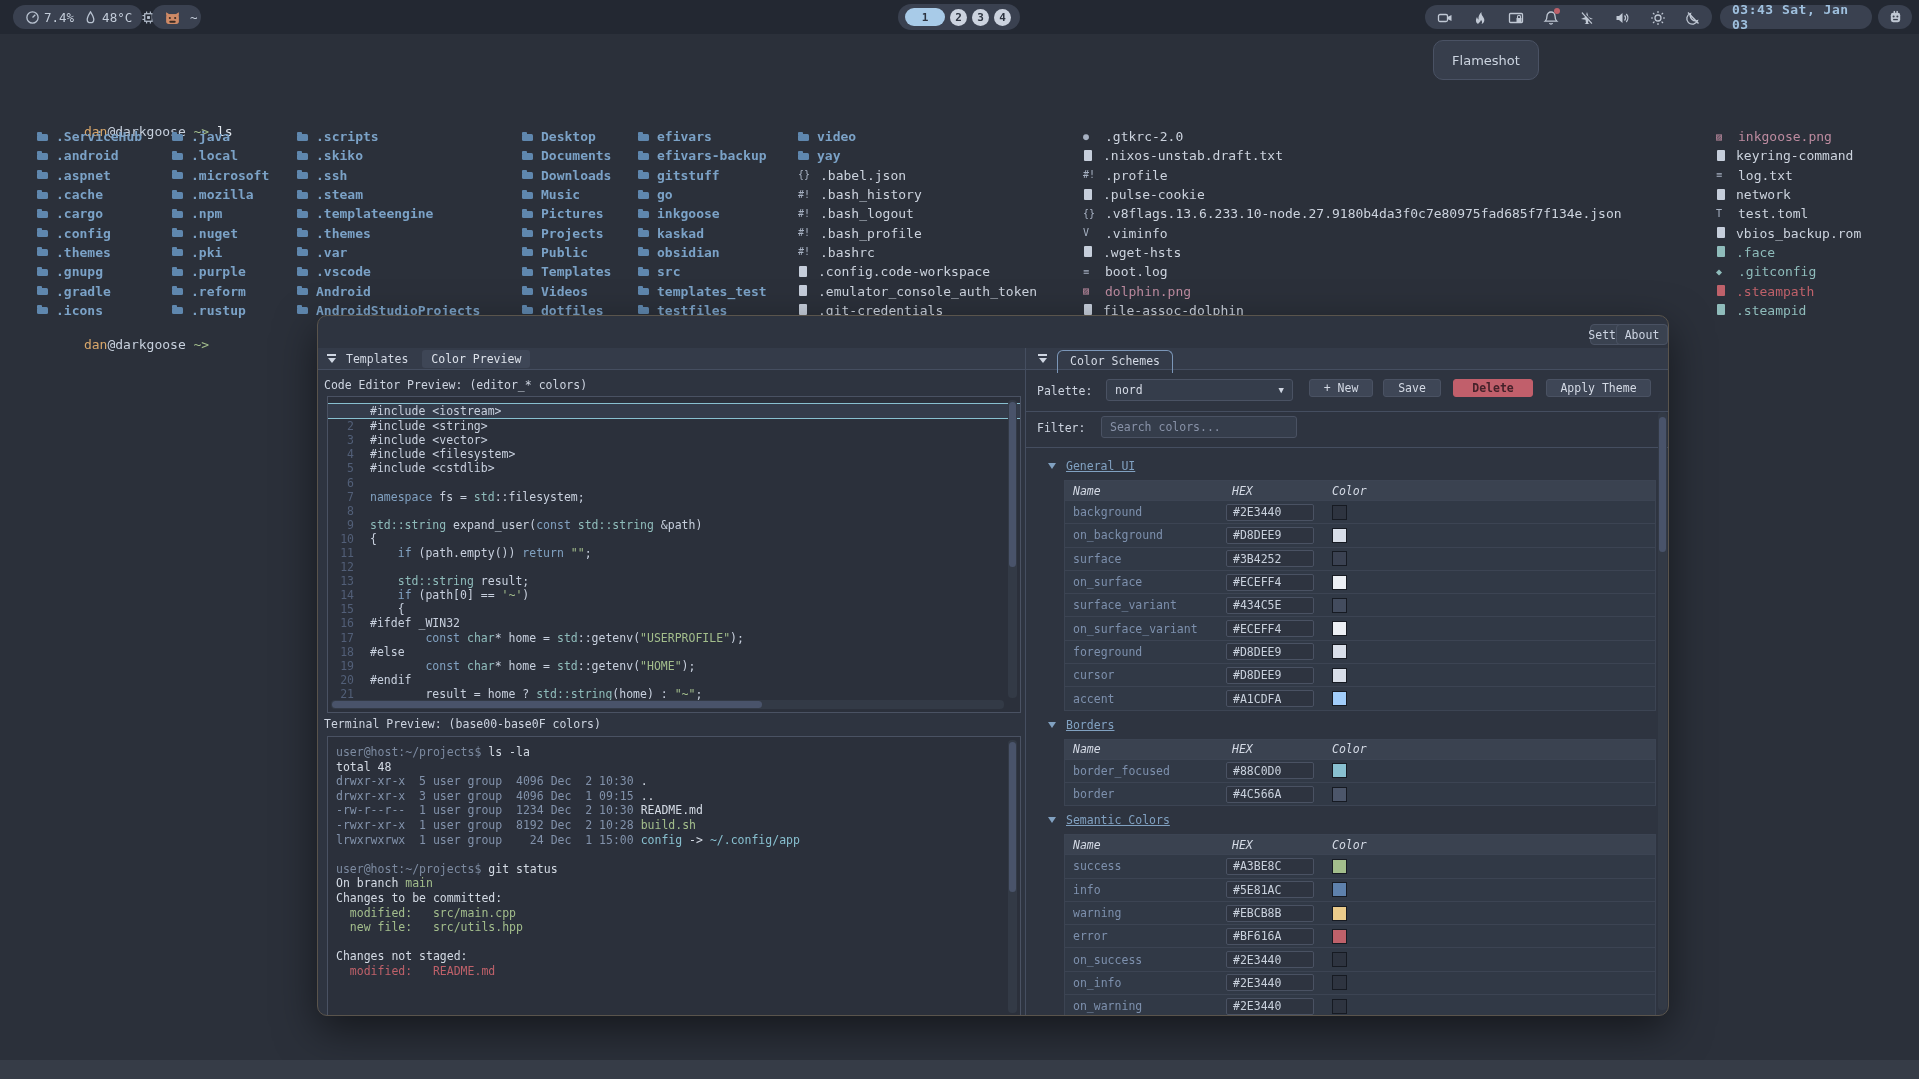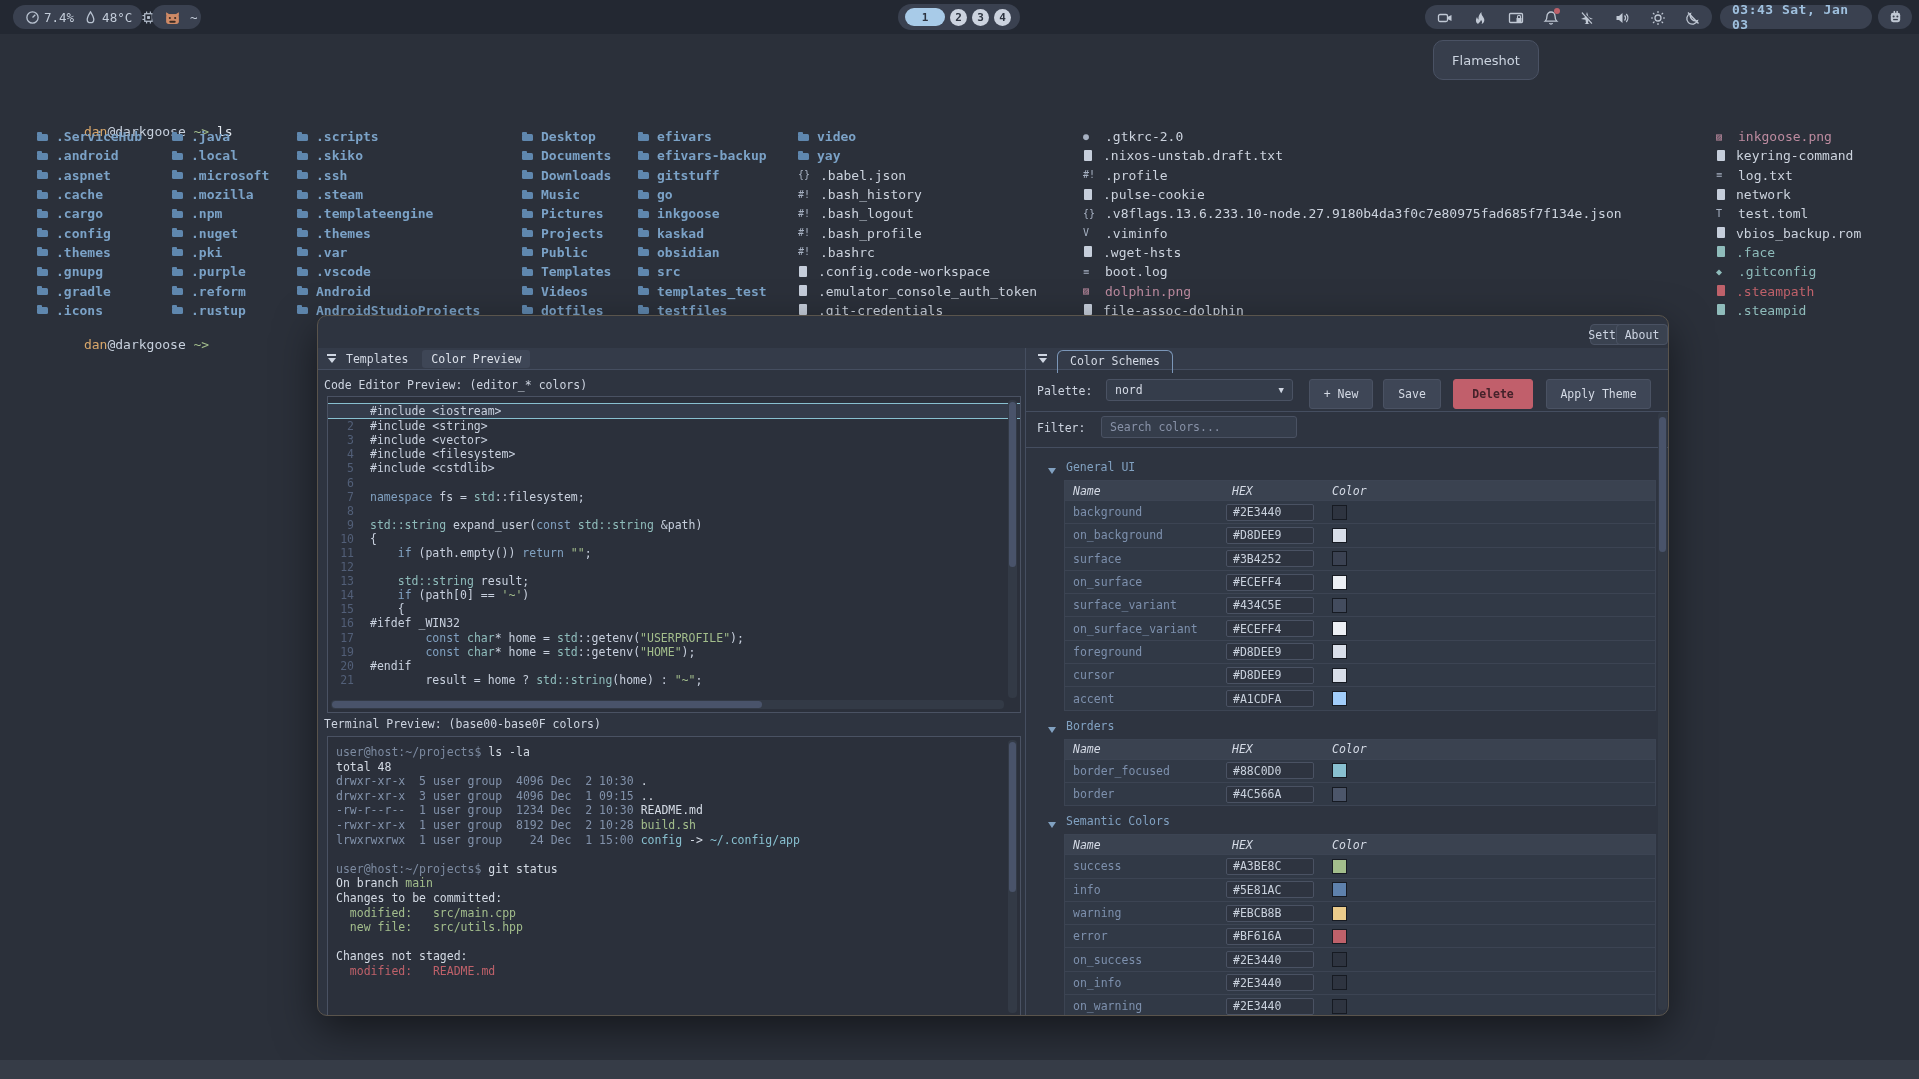--- a/index.html
+++ b/index.html
@@ -75,26 +75,26 @@
   .tw{color:#d4dbe5;} .tpr{color:#7c8aa0;} .tmut{color:#8292ab;} .tg{color:#a3be8c;} .tr{color:#bf616a;} .tc{color:#88c0d0;}
   .vscroll{position:absolute;right:3px;top:3px;width:9px;bottom:3px;background:#333a46;border-radius:4px;}
   .vthumb{position:absolute;left:1px;width:7px;background:#49536a;border-radius:4px;}
   .hscroll{position:absolute;left:3px;right:16px;bottom:3px;height:9px;background:#333a46;border-radius:4px;}
   .hthumb{position:absolute;top:1px;height:7px;background:#49536a;border-radius:4px;}
   
   .rlabel{position:absolute;color:#cdd4e0;}
   .field{position:absolute;background:#353d4b;border:1px solid #4a5263;border-radius:3px;box-sizing:border-box;
          display:flex;align-items:center;padding:0 8px;color:#d4dae5;}
   .caret{margin-left:auto;color:#cfd6e2;font-size:9px;}
-  .abtn{position:absolute;top:63px;height:30px;background:#3e4656;border:1px solid #4a5263;border-radius:3px;
+  .abtn{position:absolute;top:63px;height:18px;background:#3e4656;border:1px solid #4a5263;border-radius:3px;
         display:flex;align-items:center;justify-content:center;color:#d4dae5;box-sizing:border-box;}
   .abtn-danger{background:#c15f6b;border-color:#c15f6b;color:#45222a;font-weight:bold;}
   .hline{position:absolute;left:708px;width:644px;height:1px;background:#454e60;}
   #sections{position:absolute;left:708px;top:136px;width:630px;height:565px;overflow:hidden;}
-  .sect-head{display:flex;align-items:flex-end;color:#81a1c1;font-size:11.5px;height:16px;margin:6px 0 6px 22px;}
+  .sect-head{display:flex;align-items:center;color:#81a1c1;font-size:11.5px;height:16px;margin:6px 0 6px 22px;text-decoration:underline;}
   .tri{border-left:4.5px solid transparent;border-right:4.5px solid transparent;border-top:6px solid #81a1c1;margin-right:10px;}
   .ctable{margin-left:38px;width:592px;border:1px solid #3c4453;box-sizing:border-box;}
   .crow{display:flex;border-top:1px solid #3c4453;height:23.3px;align-items:center;box-sizing:border-box;background:#313946;}
   .crow.head{height:19px;background:#3a4250;color:#d4dae5;border-top:none;}
   .c-name{width:159px;padding-left:8px;box-sizing:border-box;color:#7d90ad;flex:none;}
   .crow.head .c-name,.crow.head .c-hex,.crow.head .c-color{color:#d4dae5;font-style:italic;}
   .c-hex{width:100px;flex:none;box-sizing:border-box;color:#c9d1dd;}
   .hexbox{width:88px;height:17px;background:#2e3440;border:1px solid #4a5263;border-radius:2px;
           display:flex;align-items:center;padding-left:6px;box-sizing:border-box;margin-left:2px;}
   .c-color{padding-left:8px;}
@@ -385,20 +385,21 @@
           <div class="code-line"><span class="num">8</span></div>
           <div class="code-line"><span class="num">9</span><span class="ct">std::string</span><span class="cd"> expand_user(</span><span class="ck">const</span><span class="cd"> </span><span class="ct">std::string</span><span class="cd"> &amp;path)</span></div>
           <div class="code-line"><span class="num">10</span><span class="cd">{</span></div>
           <div class="code-line"><span class="num">11</span><span class="cd">    </span><span class="ck">if</span><span class="cd"> (path.empty()) </span><span class="ck">return</span><span class="cd"> </span><span class="cs">""</span><span class="cd">;</span></div>
           <div class="code-line"><span class="num">12</span></div>
           <div class="code-line"><span class="num">13</span><span class="cd">    </span><span class="ct">std::string</span><span class="cd"> result;</span></div>
           <div class="code-line"><span class="num">14</span><span class="cd">    </span><span class="ck">if</span><span class="cd"> (path[0] == </span><span class="cs">'~'</span><span class="cd">)</span></div>
           <div class="code-line"><span class="num">15</span><span class="cd">    {</span></div>
           <div class="code-line"><span class="num">16</span><span class="cd">#ifdef _WIN32</span></div>
           <div class="code-line"><span class="num">17</span><span class="cd">        </span><span class="ck">const</span><span class="cd"> </span><span class="ct">char</span><span class="cd">* home = </span><span class="ct">std</span><span class="cd">::getenv(</span><span class="cs">"USERPROFILE"</span><span class="cd">);</span></div>
+          <div class="code-line"><span class="num">18</span><span class="cd">#else</span></div>
           <div class="code-line"><span class="num">19</span><span class="cd">        </span><span class="ck">const</span><span class="cd"> </span><span class="ct">char</span><span class="cd">* home = </span><span class="ct">std</span><span class="cd">::getenv(</span><span class="cs">"HOME"</span><span class="cd">);</span></div>
           <div class="code-line"><span class="num">20</span><span class="cd">#endif</span></div>
           <div class="code-line"><span class="num">21</span><span class="cd">        result = home ? </span><span class="ct">std::string</span><span class="cd">(home) : </span><span class="cs">"~"</span><span class="cd">;</span></div>
         </div>
       <div class="vscroll" style="bottom:14px;">
           <div class="vthumb" style="top:2px;height:165px;"></div>
         </div>
       <div class="hscroll">
           <div class="hthumb" style="left:1px;width:430px;"></div>
         </div>

